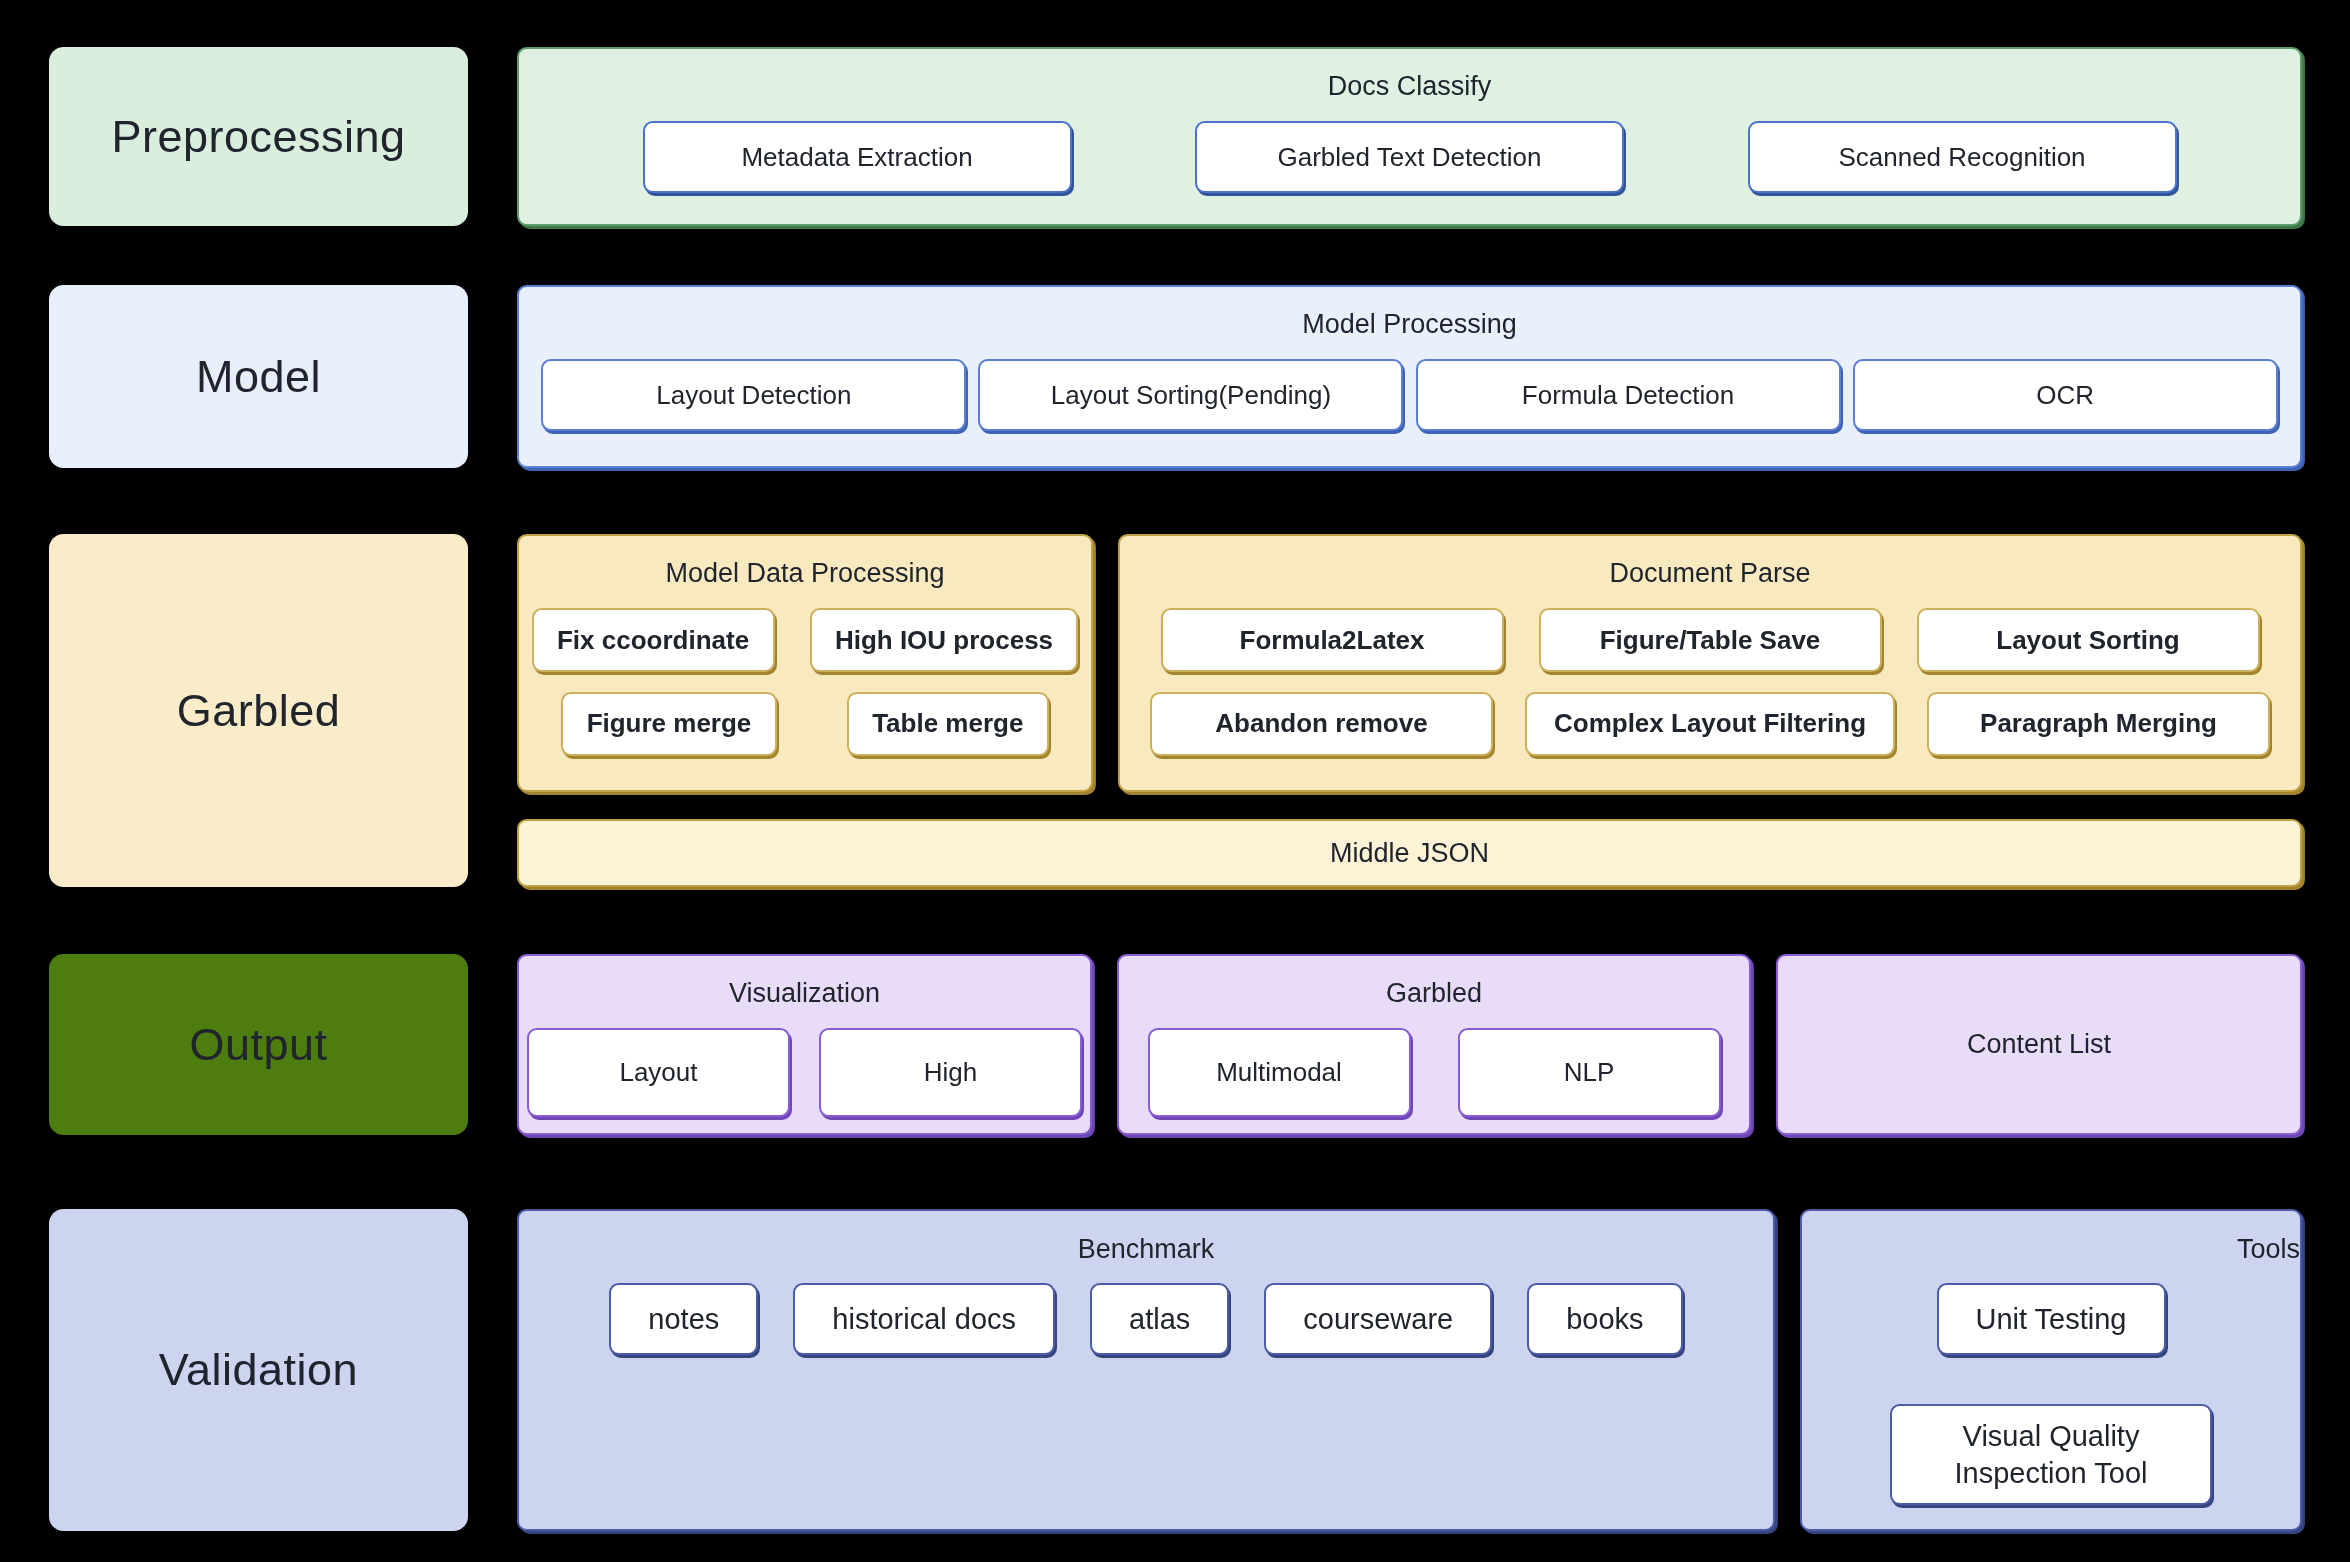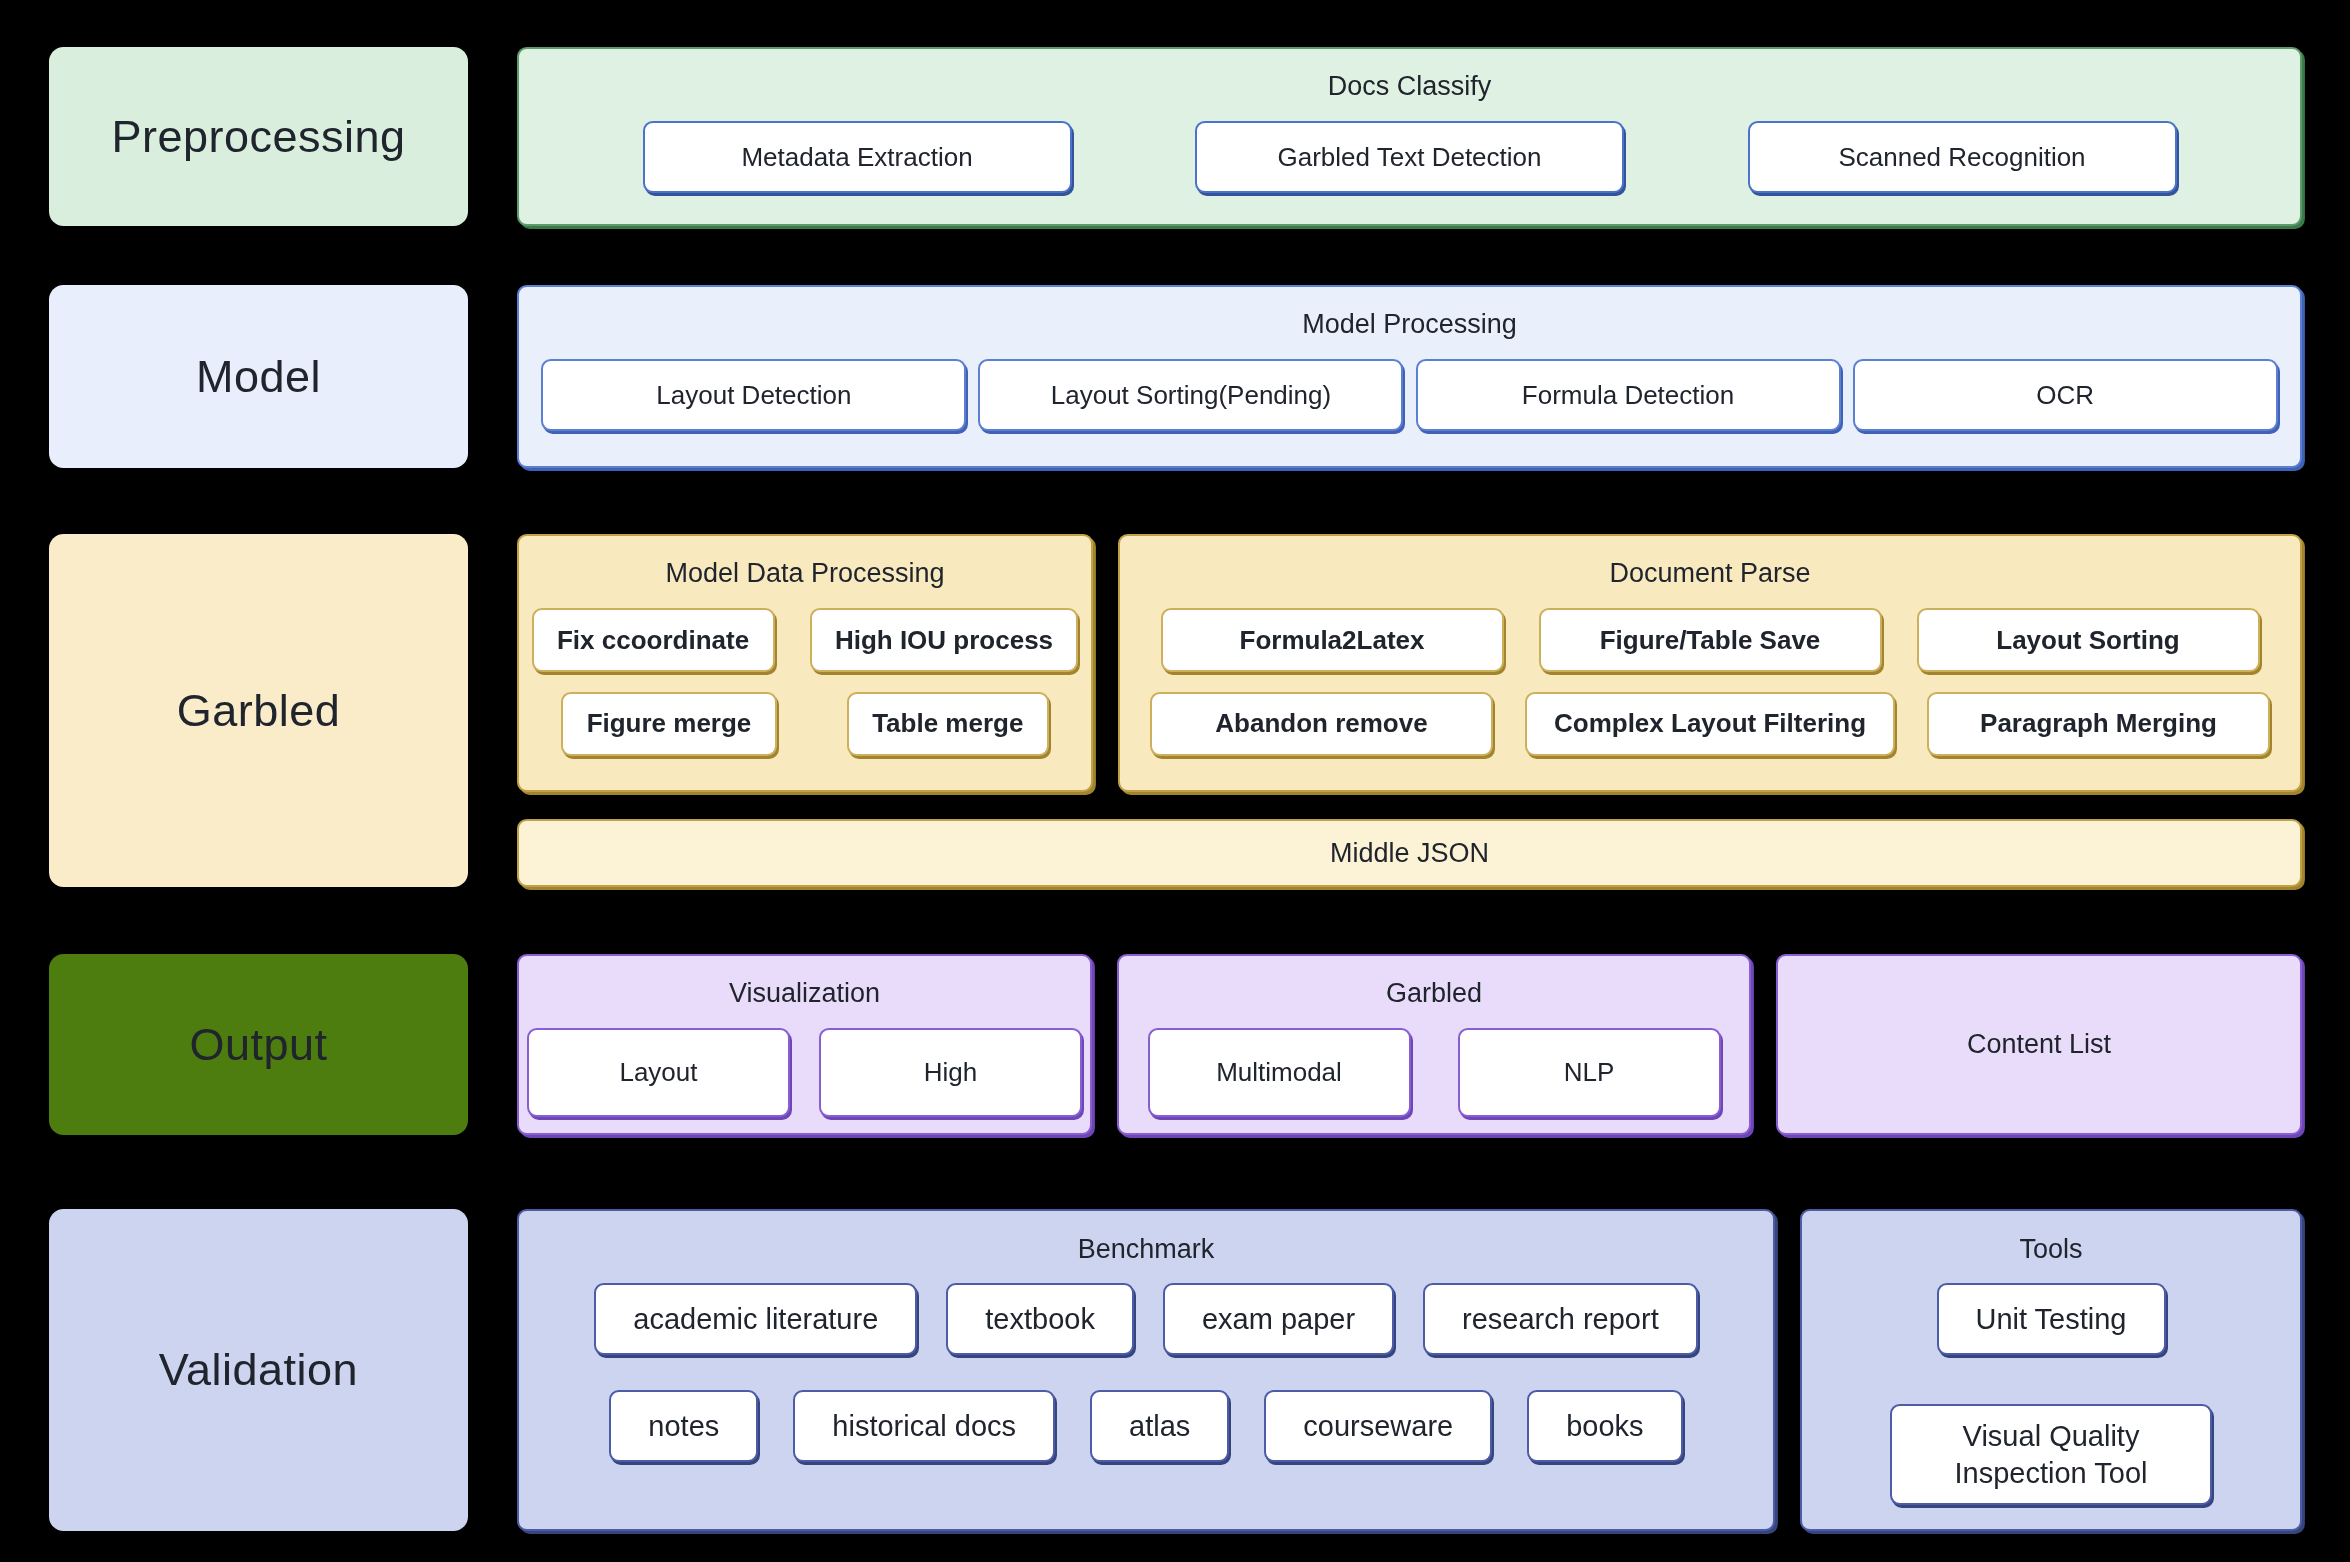--- a/index.html
+++ b/index.html
@@ -76,21 +76,21 @@
   
   .g-viz{flex:none;width:575px;}
   .g-md{flex:none;width:634px;}
   .g-cl{flex:1;justify-content:center;padding-top:0;}
   .g-cl .gtitle{margin:0;}
   .row4 .btn{height:89px;min-width:263px;padding:0 35px;}
   .btns.viz{gap:29px;}
   .btns.md{gap:47px;}
   
   .g-bench{flex:1;}
-  .g-tools{flex:none;width:502px;}
+  .g-tools{flex:none;width:502px;align-items:flex-end;}
   .row5 .gtitle{font-size:27px;line-height:33px;margin-bottom:17.6px;}
   .row5 .btn{font-size:29px;height:72px;padding:0 37px;}
   .btns.bench-a{gap:29px;margin-bottom:35px;}
   .btns.bench-b{gap:35px;}
   .btns.tools-a{margin-bottom:49px;}
   .btn.vqit{height:101px;width:322px;padding:0 17.6px;line-height:1.25;}
 </style>
 </head>
 <body>
 
@@ -179,26 +179,20 @@
         <header class="gtitle">Content List</header>
       </section>
     </div>
   </div>
 
   <div class="row row5">
     <div class="label t-navy">Validation</div>
     <div class="content">
       <section class="group t-navy g-bench">
         <header class="gtitle">Benchmark</header>
-        <div class="btns bench-a">
-          <div class="btn">academic literature</div>
-          <div class="btn">textbook</div>
-          <div class="btn">exam paper</div>
-          <div class="btn">research report</div>
-        </div>
         <div class="btns bench-b">
           <div class="btn">notes</div>
           <div class="btn">historical docs</div>
           <div class="btn">atlas</div>
           <div class="btn">courseware</div>
           <div class="btn">books</div>
         </div>
       </section>
       <section class="group t-navy g-tools">
         <header class="gtitle">Tools</header>

